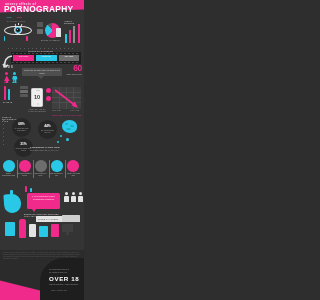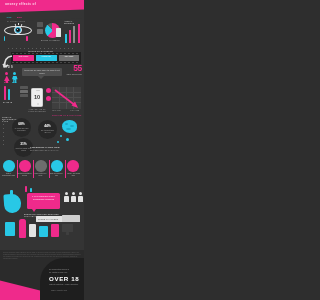--- a/index.html
+++ b/index.html
@@ -142,20 +142,21 @@
   .fine{position:absolute;left:3px;font-size:1.5px;color:#5e5e5e;line-height:2.1px;letter-spacing:.05px;}
 </style>
 </head>
 <body>
 
 <div id="poster">
 
   <div class="hdr"></div>
   <div class="hdr-skew"></div>
   <div class="kicker">unsexy effects of</div>
+  <div class="bigtitle">PORNOGRAPHY</div>
 
   <div class="eye-wrap">
     <div class="eye-cap">of internet users</div>
     <div class="eye">
       <div class="eye-out"></div>
       <div class="iris"></div>
       <div class="pupil"></div>
       <div class="glint"></div>
       <div class="lash" style="left:11px;top:0px;transform:rotate(-18deg);"></div>
       <div class="lash" style="left:14px;top:-.3px;"></div>
@@ -246,21 +247,21 @@
     </div>
     <div class="frame" style="left:48px;width:20px;background:#6d6d6d;">
       <div class="frame-t">daily habit</div>
     </div>
   </div>
 
   <svg class="bar" style="left:2px;top:55px;" width="12" height="13" viewBox="0 0 12 13">
     <path d="M10 1 C4 2, 2 6, 3 12 L1 9 M3 12 L6 10" fill="none" stroke="#dcdcdc" stroke-width="1.6"></path>
   </svg>
 
-  <div class="big97">55</div>
+  <div class="big97">60</div>
   <div class="big97sub">have seen porn</div>
 
   <div class="qbox">
     <div class="qtxt">teens are 3x more likely to seek it out online</div>
   </div>
   <div class="qtip"></div>
 
   <div class="lbl wht" style="left:3px;top:66px;font-size:2.6px;font-weight:bold;letter-spacing:1.2px;">kids</div>
   <div class="fig" style="left:4px;top:72px;">
     <div class="fig-h" style="left:1.2px;background:#ef2a8b;"></div>

